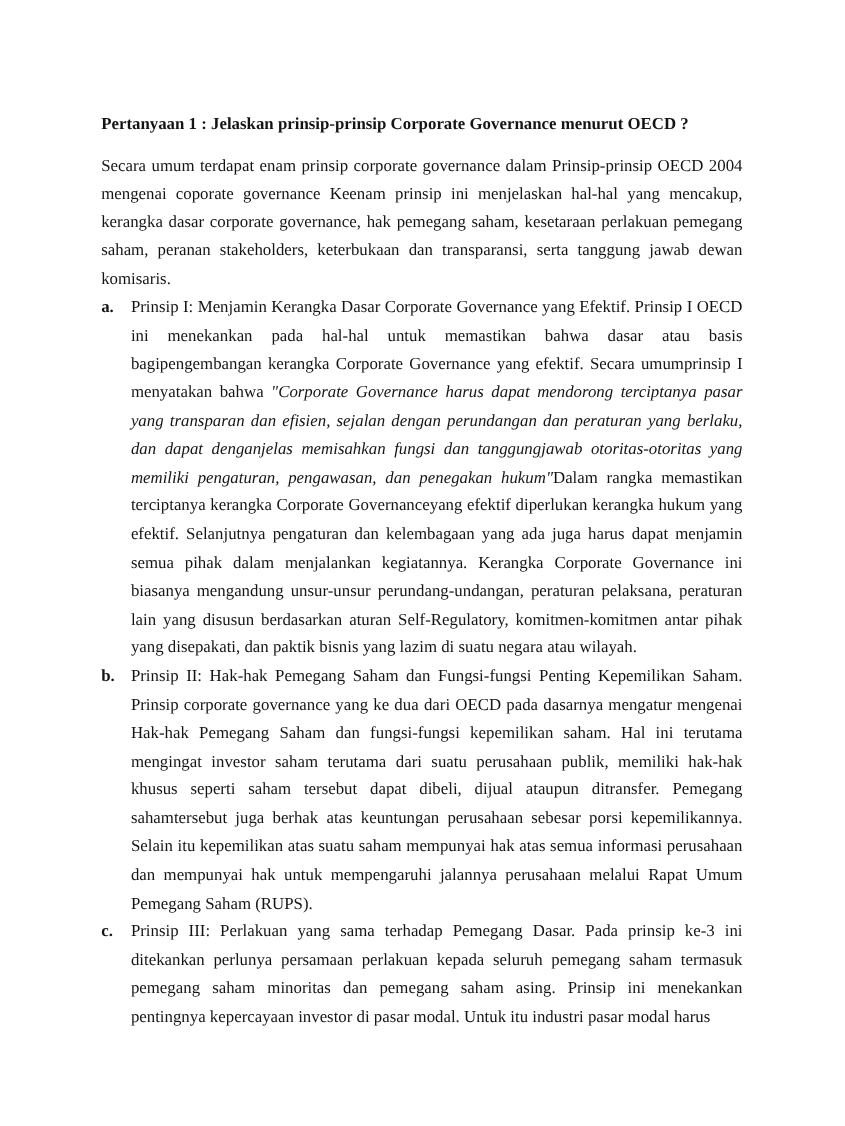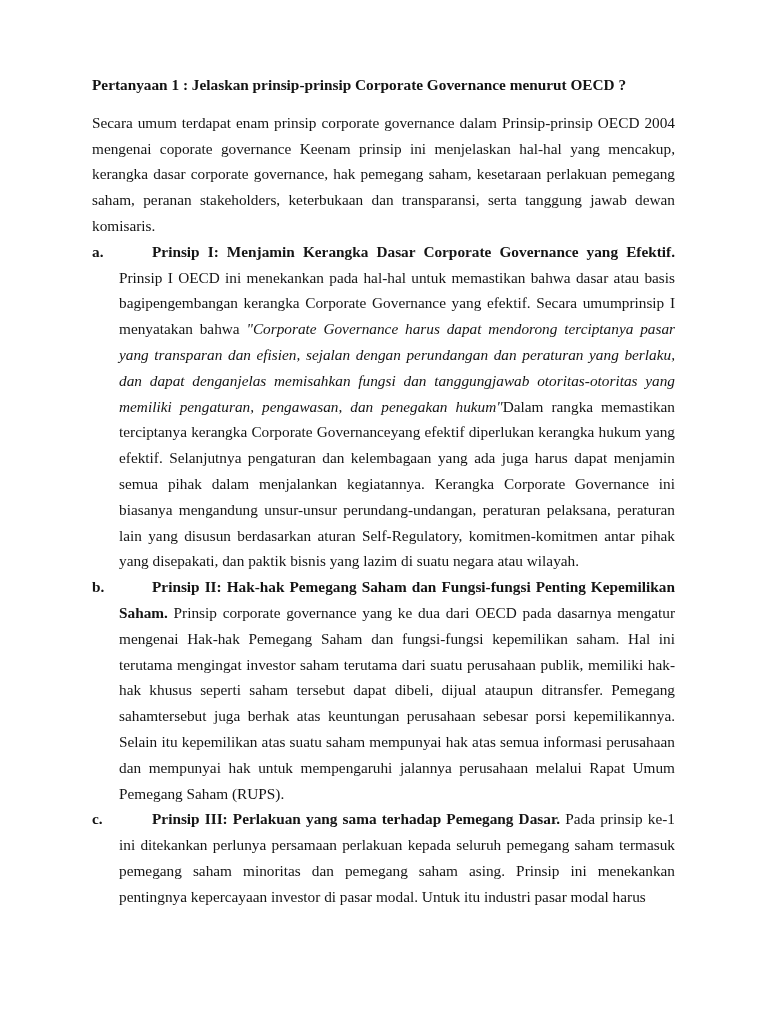--- a/index.html
+++ b/index.html
@@ -11,21 +11,21 @@
       width: 768px;
       height: 1024px;
       overflow: hidden;
       position: relative;
       font-family: "Liberation Serif", "DejaVu Serif", serif;
       color: #141414;
     }
     .page {
       position: absolute;
       left: 92px;
-      top: 72px;
+      top: 100px;
       width: 583px;
       font-size: 15.3px;
       line-height: 25.8px;
     }
     .question {
       font-weight: bold;
       margin: 0 0 12px 0;
       text-align: left;
     }
     .intro {
@@ -42,22 +42,21 @@
       padding-left: 27px;
       text-align: justify;
     }
     .marker {
       position: absolute;
       left: 0;
       top: 0;
       font-weight: bold;
     }
     .pt {
-      font-weight: bold;
-      margin-left: 33px;
+      font-weight: normal;
     }
     .quote {
       font-style: italic;
     }
   </style>
 </head>
 <body>
 
 <div class="page">
   <p class="question">Pertanyaan 1 : Jelaskan prinsip-prinsip Corporate Governance menurut OECD ?</p>
@@ -65,16 +64,16 @@
   <p class="intro">Secara umum terdapat enam prinsip corporate governance dalam Prinsip-prinsip OECD 2004 mengenai coporate governance Keenam prinsip ini menjelaskan hal-hal yang mencakup, kerangka dasar corporate governance, hak pemegang saham, kesetaraan perlakuan pemegang saham, peranan stakeholders, keterbukaan dan transparansi, serta tanggung jawab dewan komisaris.</p>
 
   <ol class="principles">
     <li>
       <span class="marker">a.</span><span class="pt">Prinsip I: Menjamin Kerangka Dasar Corporate Governance yang Efektif.</span><span> Prinsip I OECD ini menekankan pada hal-hal untuk memastikan bahwa dasar atau basis bagipengembangan kerangka Corporate Governance yang efektif. Secara umumprinsip I menyatakan bahwa </span><span class="quote">"Corporate Governance harus dapat mendorong terciptanya pasar yang transparan dan efisien, sejalan dengan perundangan dan peraturan yang berlaku, dan dapat denganjelas memisahkan fungsi dan tanggungjawab otoritas-otoritas yang memiliki pengaturan, pengawasan, dan penegakan hukum"</span><span>Dalam rangka memastikan terciptanya kerangka Corporate Governanceyang efektif diperlukan kerangka hukum yang efektif. Selanjutnya pengaturan dan kelembagaan yang ada juga harus dapat menjamin semua pihak dalam menjalankan kegiatannya. Kerangka Corporate Governance ini biasanya mengandung unsur-unsur perundang-undangan, peraturan pelaksana, peraturan lain yang disusun berdasarkan aturan Self-Regulatory, komitmen-komitmen antar pihak yang disepakati, dan paktik bisnis yang lazim di suatu negara atau wilayah.</span>
     </li>
     <li>
       <span class="marker">b.</span><span class="pt">Prinsip II: Hak-hak Pemegang Saham dan Fungsi-fungsi Penting Kepemilikan Saham.</span><span> Prinsip corporate governance yang ke dua dari OECD pada dasarnya mengatur mengenai Hak-hak Pemegang Saham dan fungsi-fungsi kepemilikan saham. Hal ini terutama mengingat investor saham terutama dari suatu perusahaan publik, memiliki hak-hak khusus seperti saham tersebut dapat dibeli, dijual ataupun ditransfer. Pemegang sahamtersebut juga berhak atas keuntungan perusahaan sebesar porsi kepemilikannya. Selain itu kepemilikan atas suatu saham mempunyai hak atas semua informasi perusahaan dan mempunyai hak untuk mempengaruhi jalannya perusahaan melalui Rapat Umum Pemegang Saham (RUPS).</span>
     </li>
     <li>
-      <span class="marker">c.</span><span class="pt">Prinsip III: Perlakuan yang sama terhadap Pemegang Dasar.</span><span> Pada prinsip ke-1 ini ditekankan perlunya persamaan perlakuan kepada seluruh pemegang saham termasuk pemegang saham minoritas  dan pemegang saham asing. Prinsip ini menekankan pentingnya kepercayaan investor di pasar modal. Untuk itu industri pasar modal  harus</span>
+      <span class="marker">c.</span><span class="pt">Prinsip III: Perlakuan yang sama terhadap Pemegang Dasar.</span><span> Pada prinsip ke-3 ini ditekankan perlunya persamaan perlakuan kepada seluruh pemegang saham termasuk pemegang saham minoritas  dan pemegang saham asing. Prinsip ini menekankan pentingnya kepercayaan investor di pasar modal. Untuk itu industri pasar modal  harus</span>
     </li>
   </ol>
 </div>
 
 </body></html>

